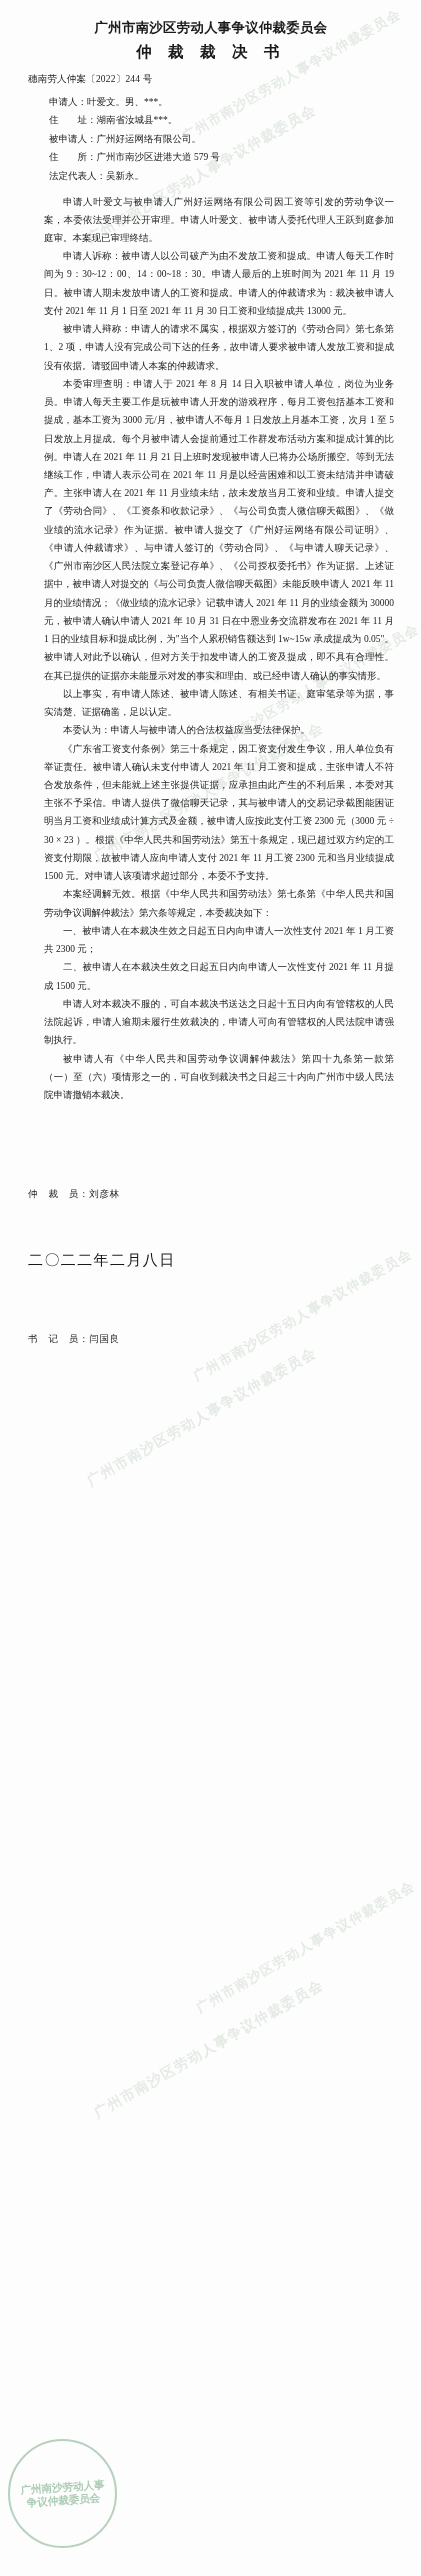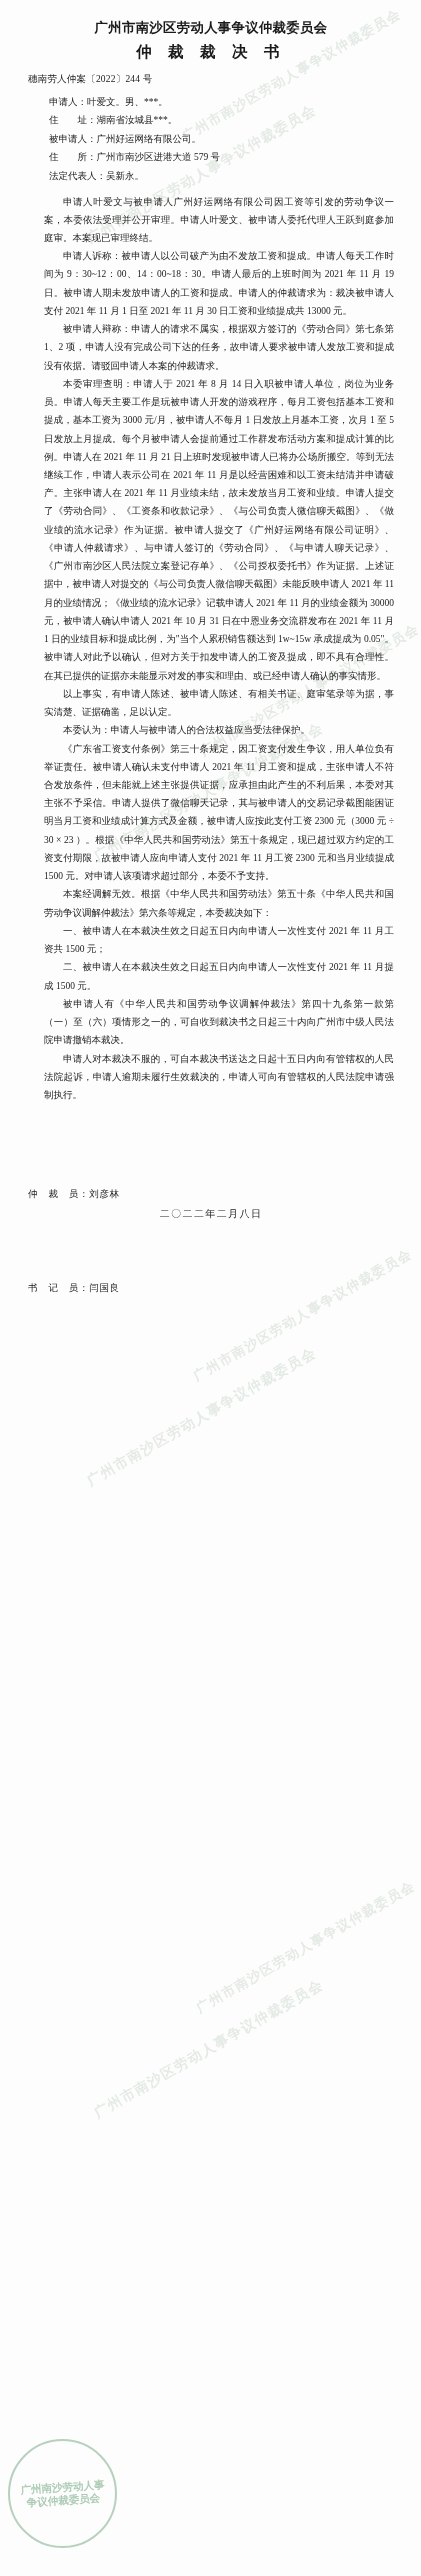--- a/index.html
+++ b/index.html
@@ -122,23 +122,24 @@
     z-index: 2;
     font-size: 9.5px;
     line-height: 2.0;
     margin-top: 18px;
   }
   .sig-line {
     padding-right: 42px;
     letter-spacing: 0.7px;
   }
   .sig-date {
-    text-align: center;
+    text-align: left;
     letter-spacing: 1.4px;
-    font-size: 10px;
+    margin-top: 41px;
+    font-size: 15px;
   }
   .sig-clerk {
     padding-right: 42px;
     letter-spacing: 0.7px;
     margin-top: 55px;
   }
   .spacer-lg { height: 63px; }
 </style>
 </head>
 <body>
@@ -174,27 +175,27 @@
   </div>
 
   <div class="body-text">
     <p>申请人叶爱文与被申请人广州好运网络有限公司因工资等引发的劳动争议一案，本委依法受理并公开审理。申请人叶爱文、被申请人委托代理人王跃到庭参加庭审。本案现已审理终结。</p>
     <p>申请人诉称：被申请人以公司破产为由不发放工资和提成。申请人每天工作时间为 9：30~12：00、14：00~18：30。申请人最后的上班时间为 2021 年 11 月 19 日。被申请人期未发放申请人的工资和提成。申请人的仲裁请求为：裁决被申请人支付 2021 年 11 月 1 日至 2021 年 11 月 30 日工资和业绩提成共 13000 元。</p>
     <p>被申请人辩称：申请人的请求不属实，根据双方签订的《劳动合同》第七条第 1、2 项，申请人没有完成公司下达的任务，故申请人要求被申请人发放工资和提成没有依据。请驳回申请人本案的仲裁请求。</p>
     <p>本委审理查明：申请人于 2021 年 8 月 14 日入职被申请人单位，岗位为业务员。申请人每天主要工作是玩被申请人开发的游戏程序，每月工资包括基本工资和提成，基本工资为 3000 元/月，被申请人不每月 1 日发放上月基本工资，次月 1 至 5 日发放上月提成。每个月被申请人会提前通过工作群发布活动方案和提成计算的比例。申请人在 2021 年 11 月 21 日上班时发现被申请人已将办公场所搬空。等到无法继续工作，申请人表示公司在 2021 年 11 月是以经营困难和以工资未结清并申请破产。主张申请人在 2021 年 11 月业绩未结，故未发放当月工资和业绩。申请人提交了《劳动合同》、《工资条和收款记录》、《与公司负责人微信聊天截图》、《做业绩的流水记录》作为证据。被申请人提交了《广州好运网络有限公司证明》、《申请人仲裁请求》、与申请人签订的《劳动合同》、《与申请人聊天记录》、《广州市南沙区人民法院立案登记存单》、《公司授权委托书》作为证据。上述证据中，被申请人对提交的《与公司负责人微信聊天截图》未能反映申请人 2021 年 11 月的业绩情况；《做业绩的流水记录》记载申请人 2021 年 11 月的业绩金额为 30000 元，被申请人确认申请人 2021 年 10 月 31 日在中恩业务交流群发布在 2021 年 11 月 1 日的业绩目标和提成比例，为"当个人累积销售额达到 1w~15w 承成提成为 0.05"。被申请人对此予以确认，但对方关于扣发申请人的工资及提成，即不具有合理性。在其已提供的证据亦未能显示对发的事实和理由、或已经申请人确认的事实情形。</p>
     <p>以上事实，有申请人陈述、被申请人陈述、有相关书证、庭审笔录等为据，事实清楚、证据确凿，足以认定。</p>
     <p>本委认为：申请人与被申请人的合法权益应当受法律保护。</p>
     <p>《广东省工资支付条例》第三十条规定，因工资支付发生争议，用人单位负有举证责任。被申请人确认未支付申请人 2021 年 11 月工资和提成，主张申请人不符合发放条件，但未能就上述主张提供证据，应承担由此产生的不利后果，本委对其主张不予采信。申请人提供了微信聊天记录，其与被申请人的交易记录截图能困证明当月工资和业绩成计算方式及金额，被申请人应按此支付工资 2300 元（3000 元 ÷ 30 × 23 ）。根据《中华人民共和国劳动法》第五十条规定，现已超过双方约定的工资支付期限，故被申请人应向申请人支付 2021 年 11 月工资 2300 元和当月业绩提成 1500 元。对申请人该项请求超过部分，本委不予支持。</p>
-    <p>本案经调解无效。根据《中华人民共和国劳动法》第五十条《中华人民共和国劳动争议调解仲裁法》第六条等规定，本委裁决如下：</p>
-
-    <p>一、被申请人在本裁决生效之日起五日内向申请人一次性支付 2021 年 11 月工资共 1500 元；</p>
+    <p>本案经调解无效。根据《中华人民共和国劳动法》第七条第《中华人民共和国劳动争议调解仲裁法》第六条等规定，本委裁决如下：</p>
+
+    <p>一、被申请人在本裁决生效之日起五日内向申请人一次性支付 2021 年 1 月工资共 2300 元；</p>
     <p>二、被申请人在本裁决生效之日起五日内向申请人一次性支付 2021 年 11 月提成 1500 元。</p>
 
+    <p>申请人对本裁决不服的，可自本裁决书送达之日起十五日内向有管辖权的人民法院起诉，申请人逾期未履行生效裁决的，申请人可向有管辖权的人民法院申请强制执行。</p>
     <p>被申请人有《中华人民共和国劳动争议调解仲裁法》第四十九条第一款第（一）至（六）项情形之一的，可自收到裁决书之日起三十内向广州市中级人民法院申请撤销本裁决。</p>
-    <p>申请人对本裁决不服的，可自本裁决书送达之日起十五日内向有管辖权的人民法院起诉，申请人逾期未履行生效裁决的，申请人可向有管辖权的人民法院申请强制执行。</p>
   </div>
 
   <div class="sig">
     <div class="spacer-lg"></div>
     <div class="sig-line">仲　裁　员：刘彦林</div>
     <div class="sig-date">二〇二二年二月八日</div>
     <div class="sig-clerk">书　记　员：闫国良</div>
   </div>
 
 </div>

